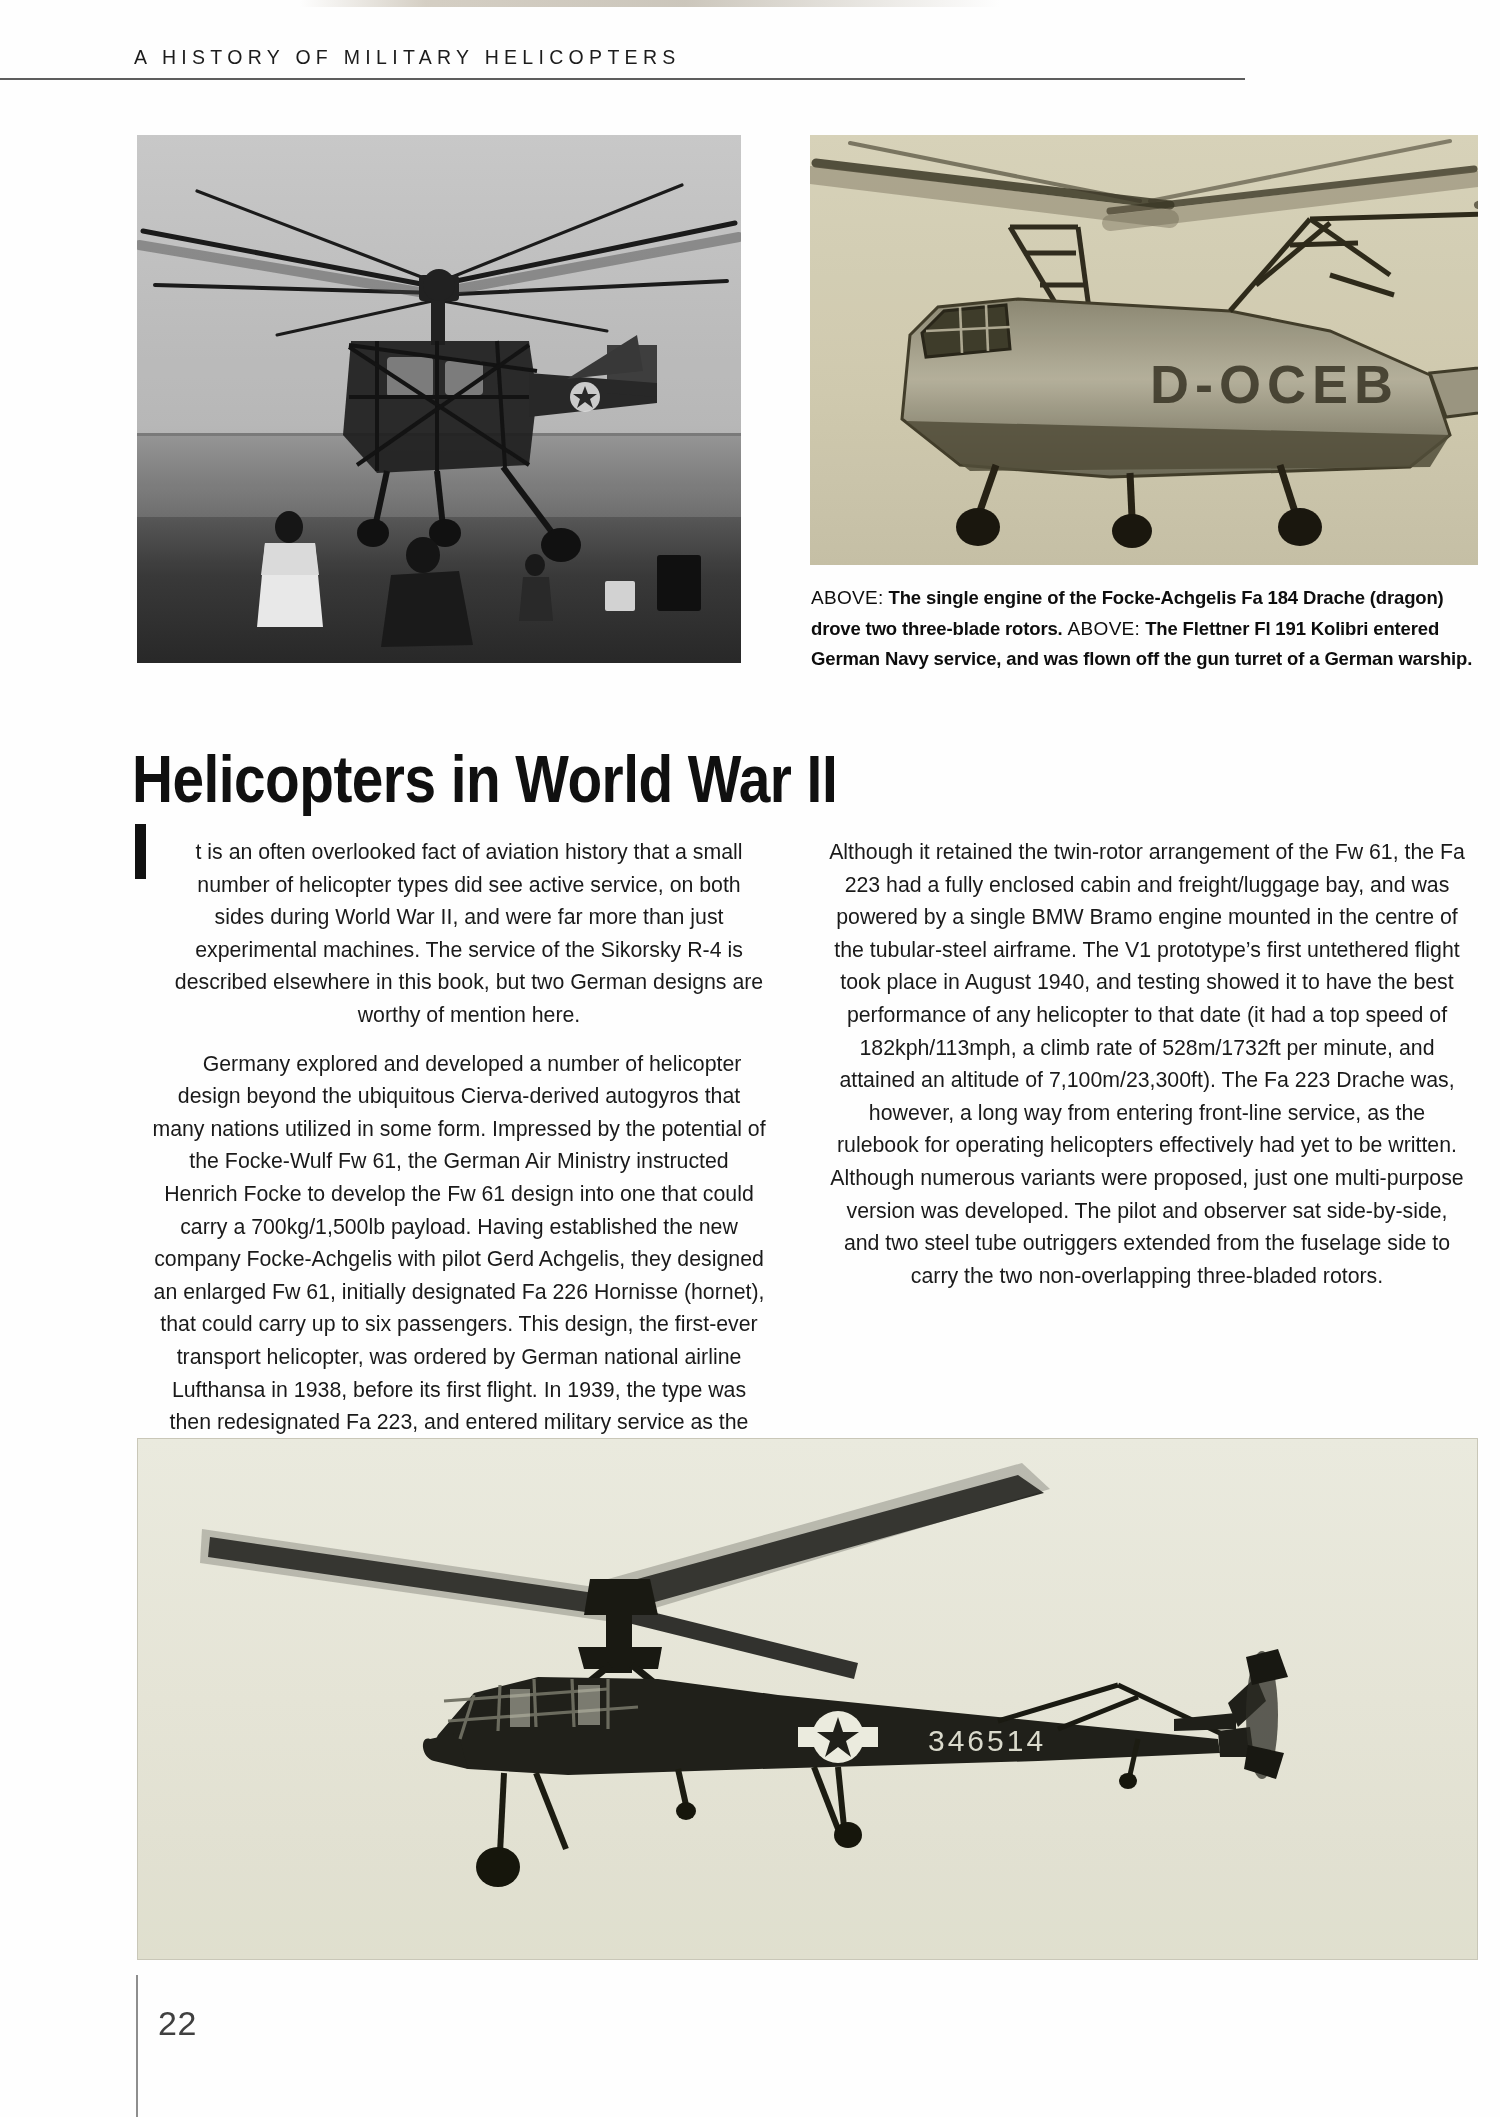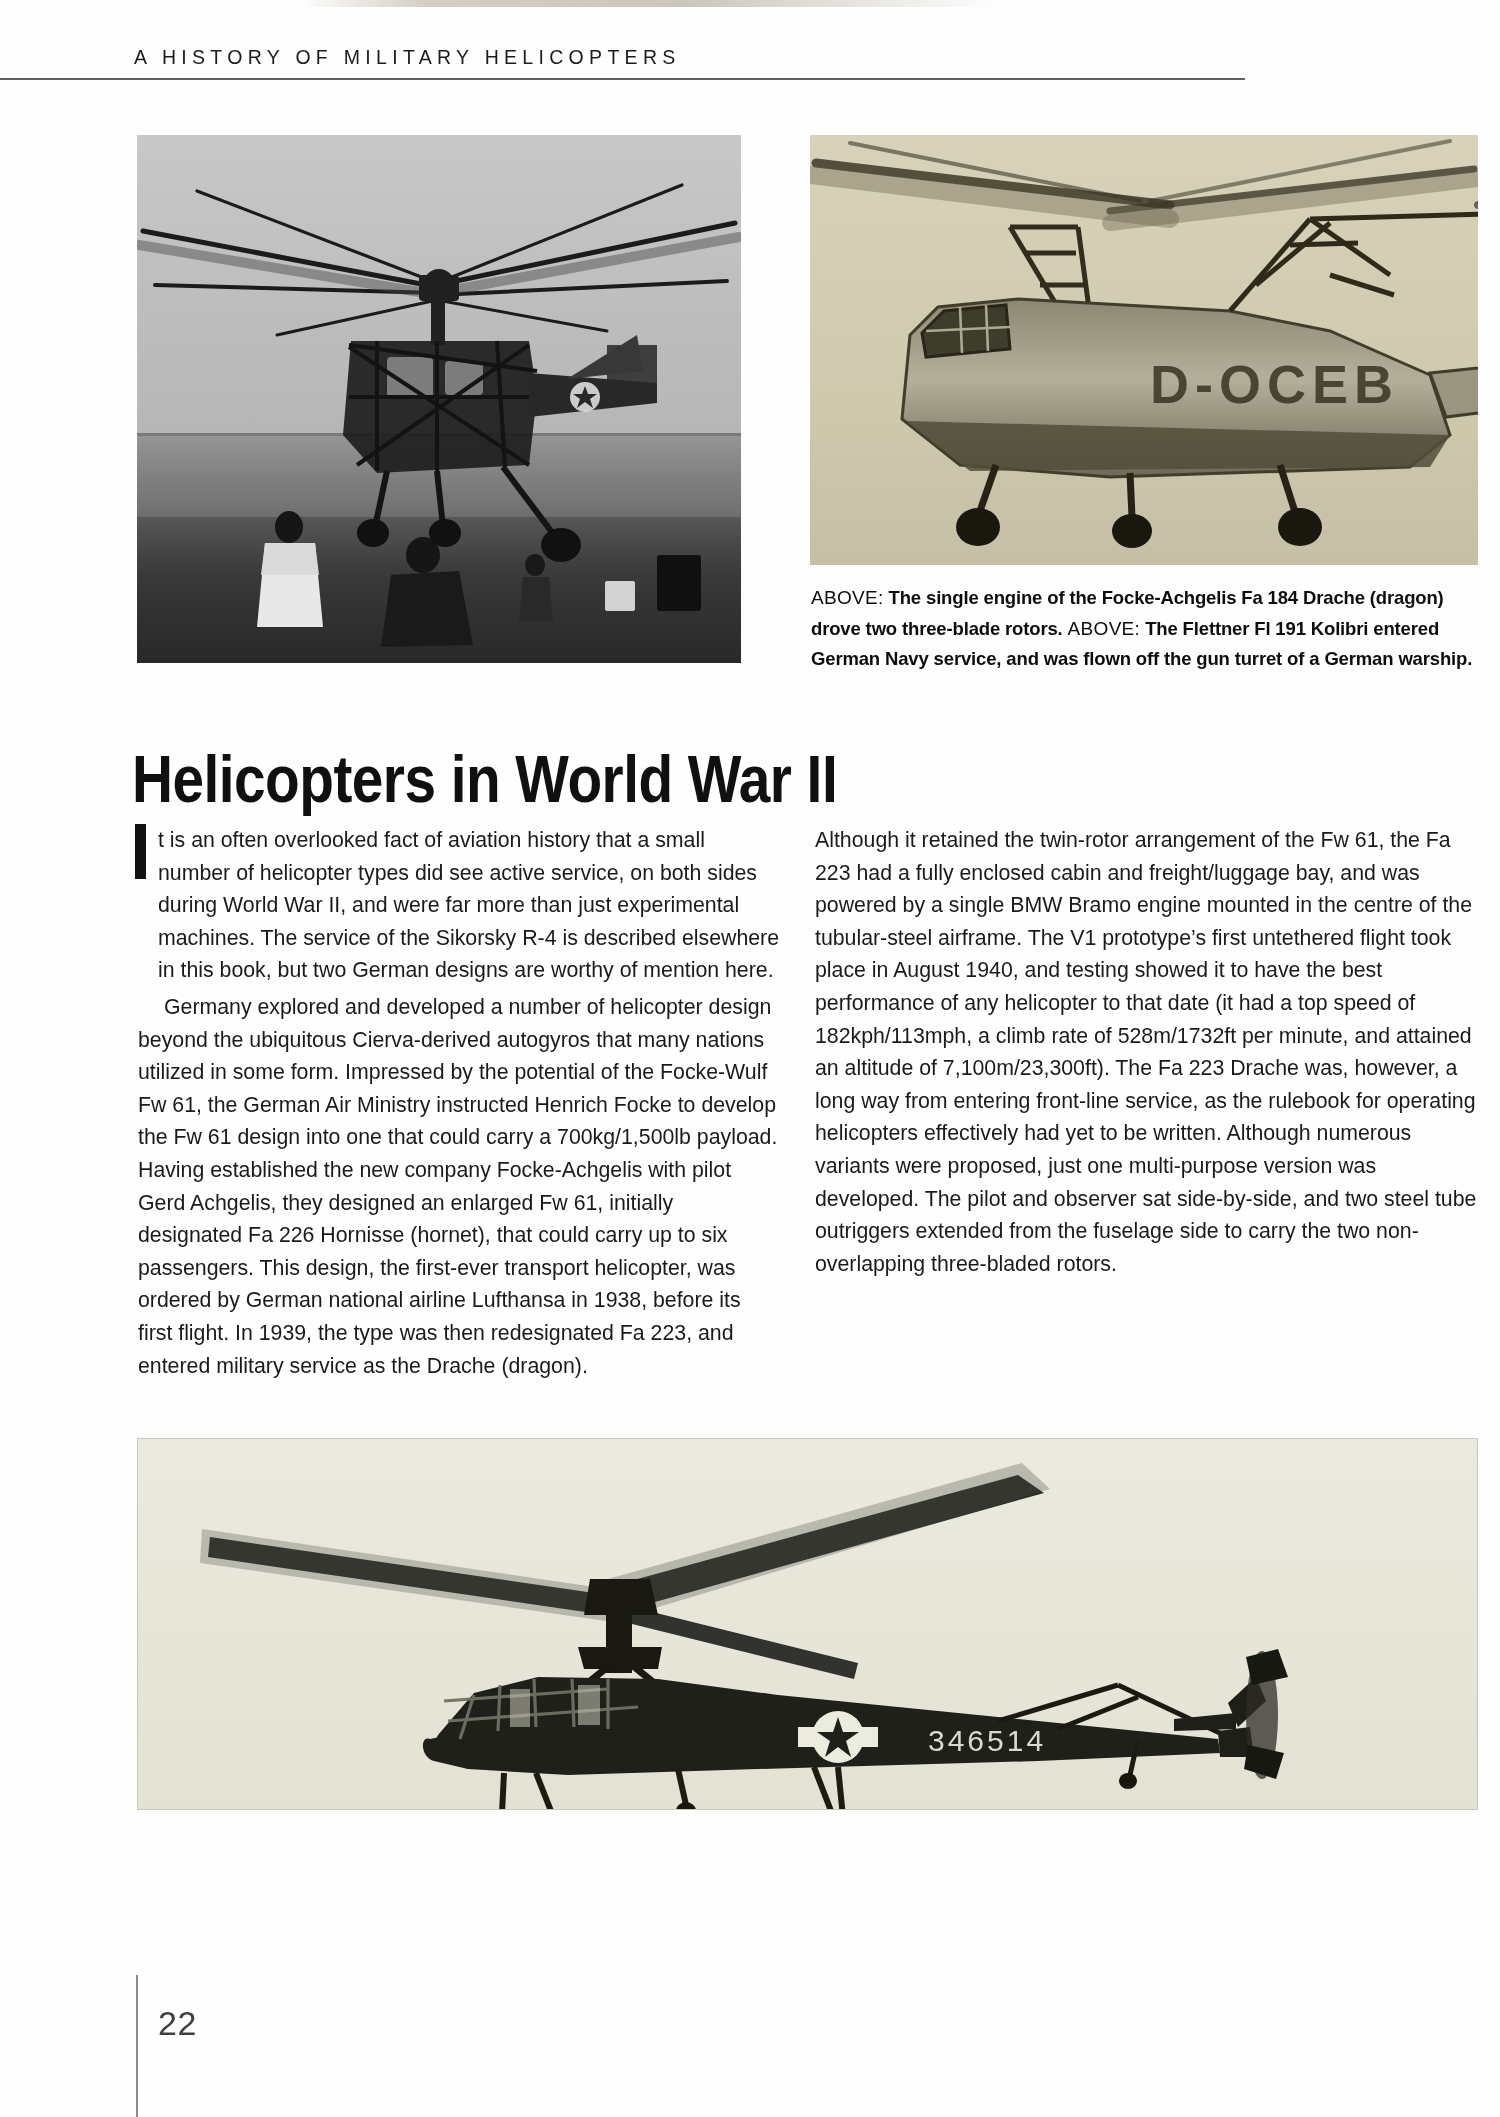--- a/index.html
+++ b/index.html
@@ -79,21 +79,21 @@
     width: 604px; height: 528px;
     background: #9d9d9d;
   }
   #photo-right {
     left: 810px; top: 135px;
     width: 668px; height: 430px;
     background: #ec4899;
   }
   #photo-bottom {
     left: 137px; top: 1438px;
-    width: 1341px; height: 372px;
+    width: 1341px; height: 522px;
     background: #e9e8dc;
     border: 1px solid #c9c7b8;
     box-sizing: border-box;
   }
 
   
   .caption {
     position: absolute;
     font-family: "Liberation Sans Narrow", "Liberation Sans", sans-serif;
     font-weight: bold;
@@ -136,21 +136,21 @@
   .col {
     position: absolute;
     font-size: 21.3px;
     line-height: 32.6px;
     color: #1a1a1a;
     text-align: left;
   }
   #col-left  { left: 134px; top: 820px;  width: 650px; }
   #col-right { left: 811px; top: 820px;  width: 672px; }
 
-  .col p { margin: 4px; }
+  .col p { margin: 16px; text-align: center; }
   .col p + p { text-indent: 26px; }
 
   
   #dropbar {
     position: absolute;
     left: 135px;
     top: 824px;
     width: 11px;
     height: 55px;
     background: #111;

